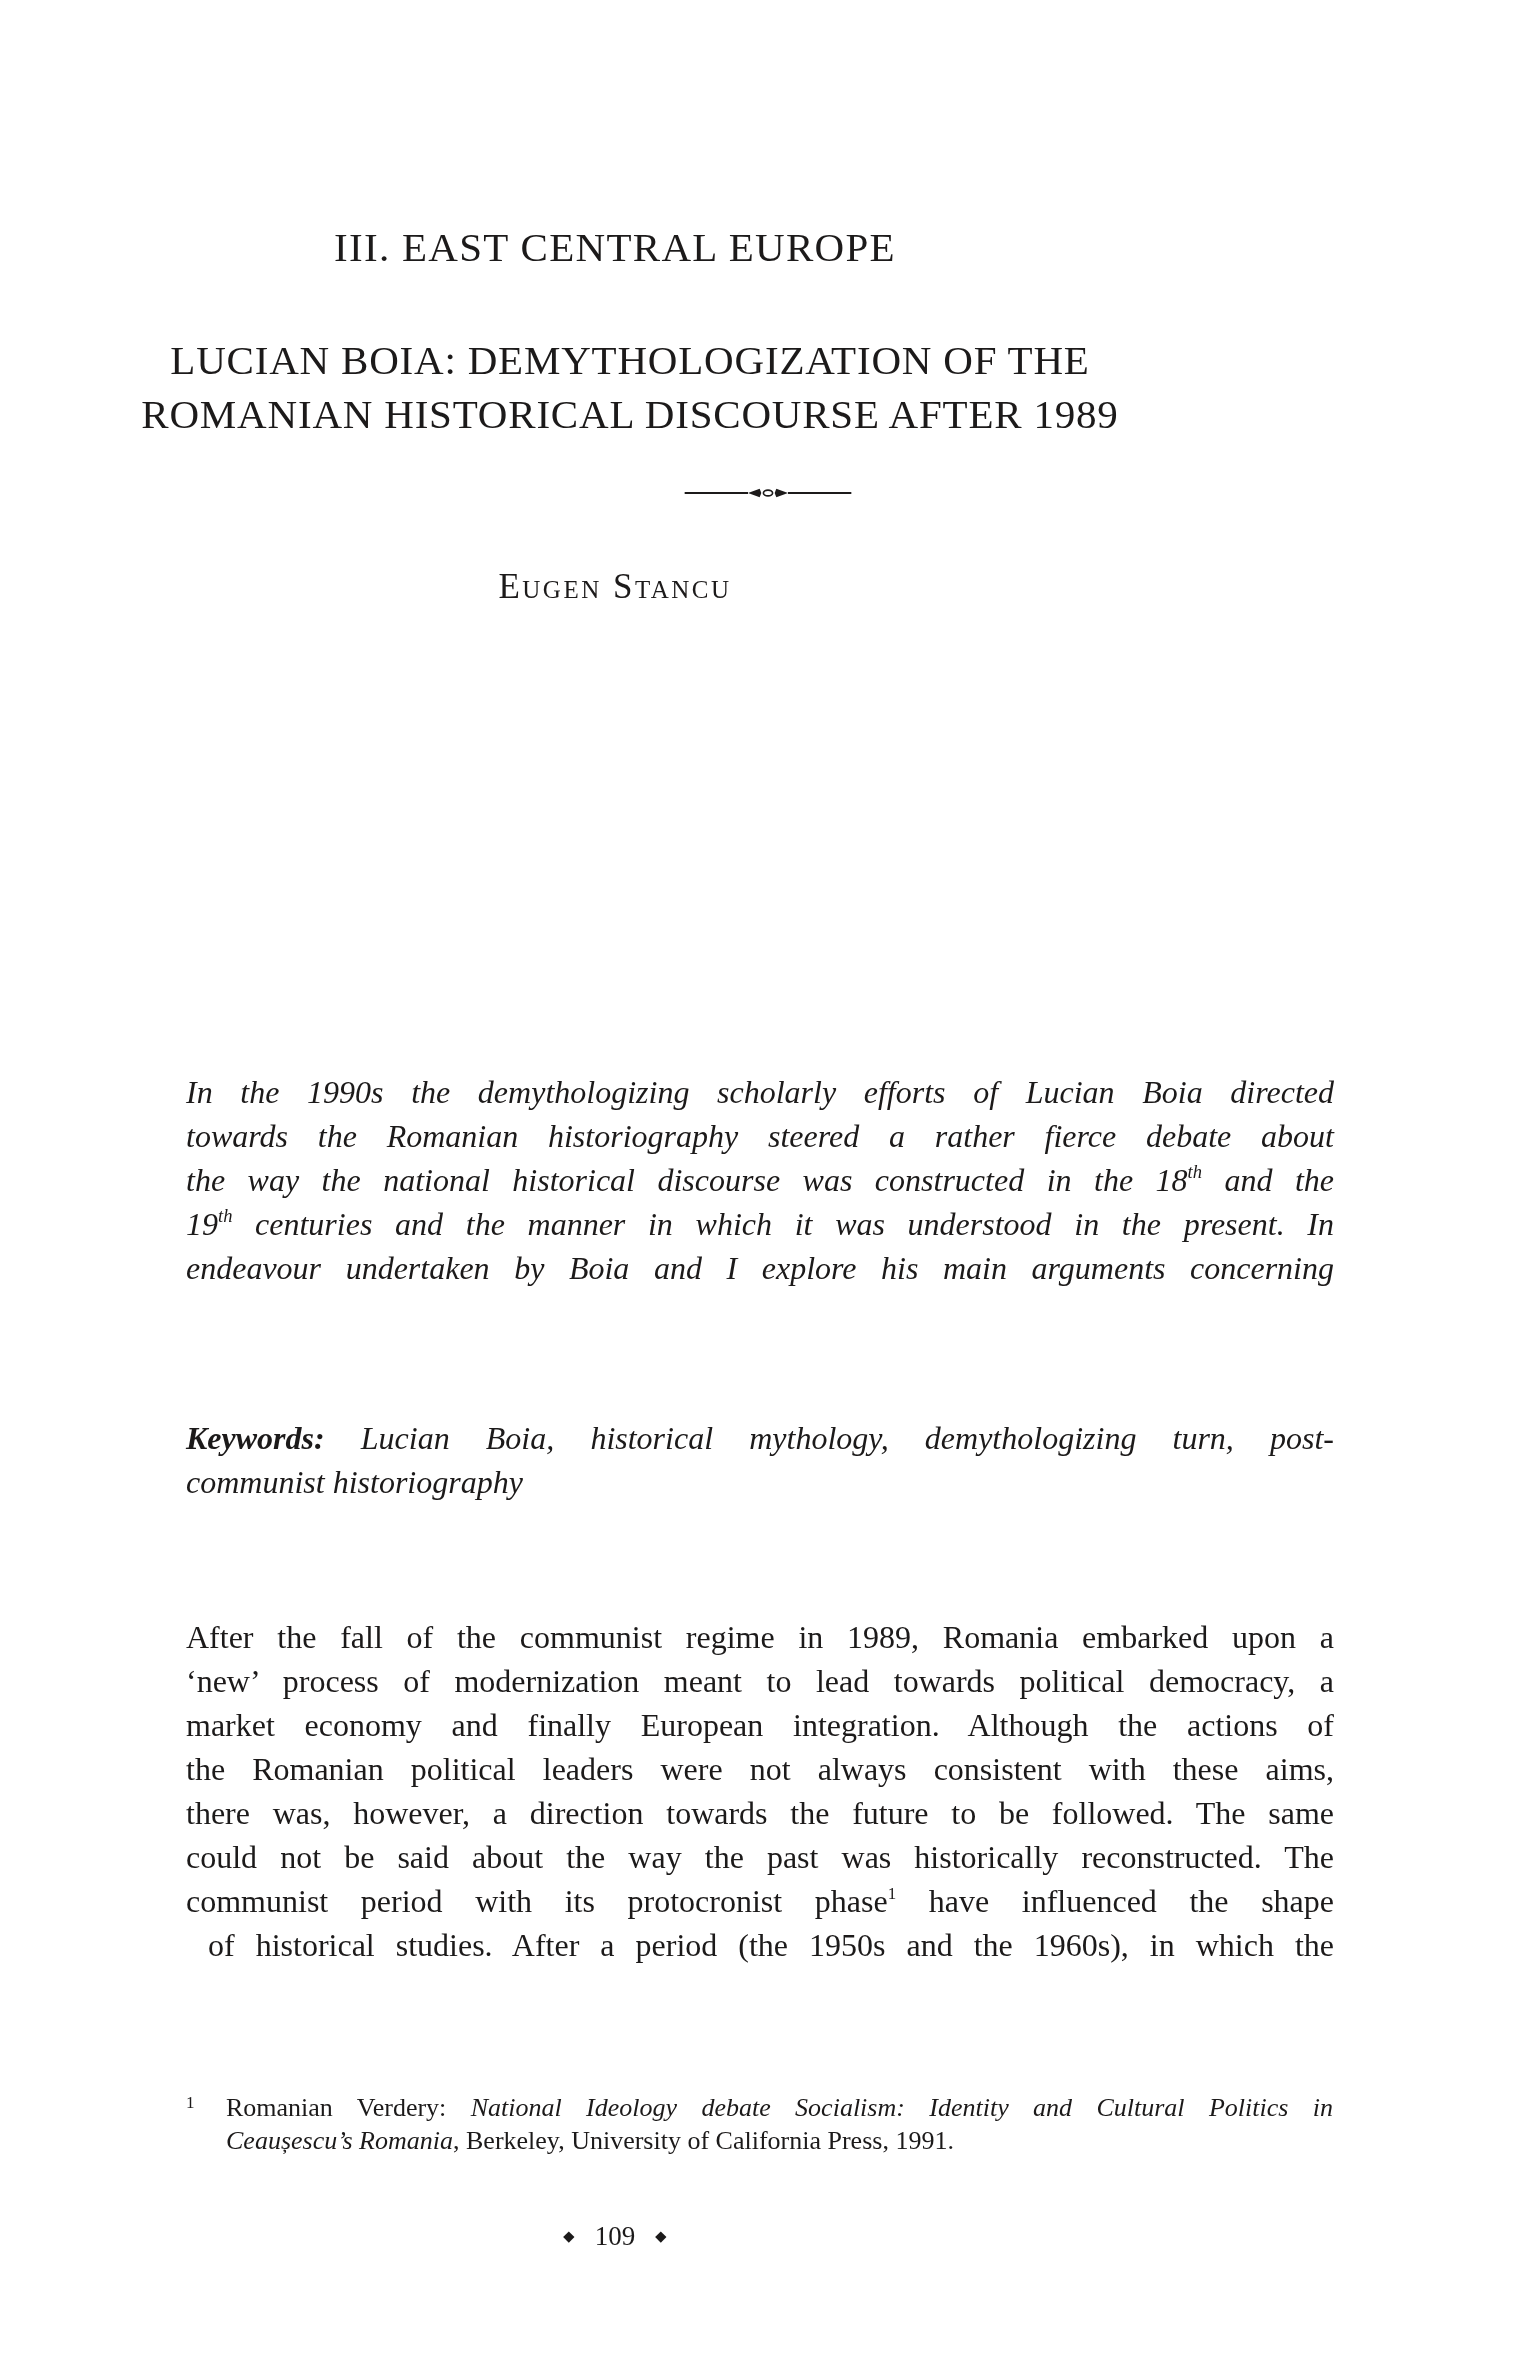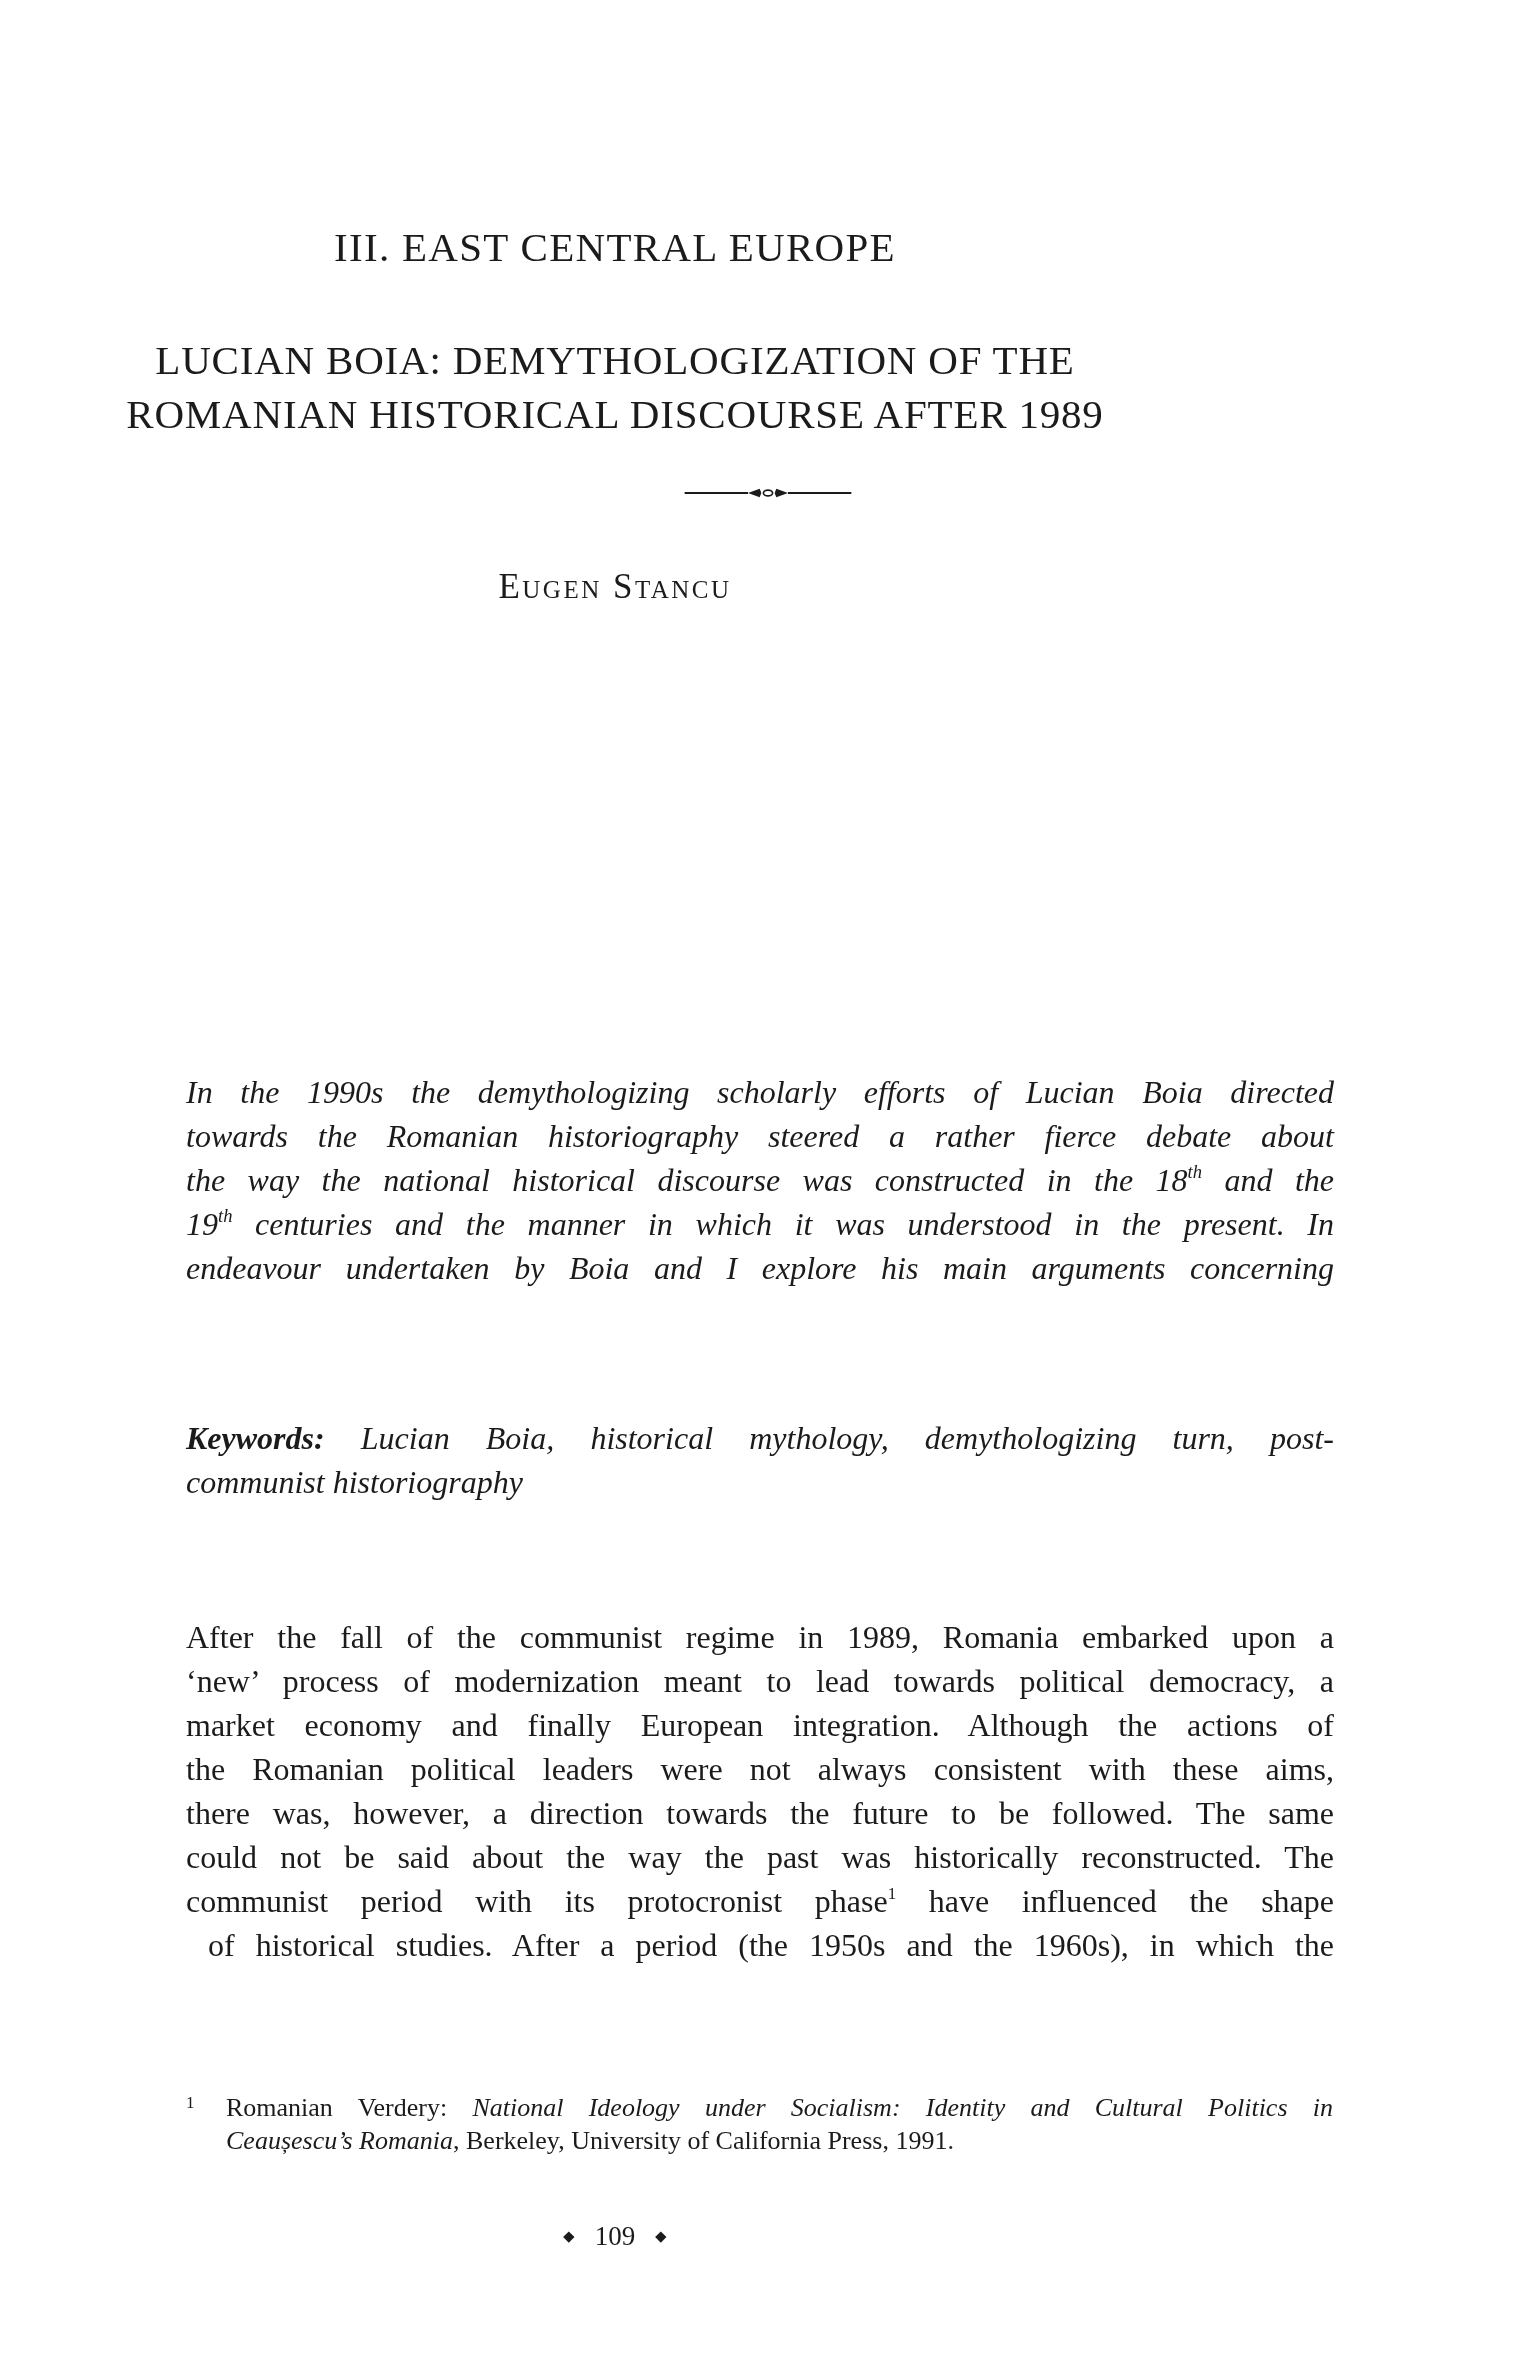--- a/index.html
+++ b/index.html
@@ -5,21 +5,21 @@
   html, body { margin: 0; padding: 0; background: #ffffff; }
   body {
     width: 1535px; height: 2377px; position: relative; overflow: hidden;
     color: #1c1a1a;
     font-family: "Liberation Serif", "DejaVu Serif", serif;
   }
   .page { position: absolute; left: 0; top: 0; width: 1535px; height: 2377px; }
   .center { position: absolute; left: 0; width: 1230px; text-align: center; white-space: nowrap; }
 
   .section-heading { top: 220px; font-size: 41px; letter-spacing: 1.3px; line-height: 54px; }
-  .article-title { top: 333px; font-size: 41px; letter-spacing: 0.8px; line-height: 54px; }
+  .article-title { top: 333px; font-size: 41px; letter-spacing: 0.8px; line-height: 54px; padding-left: 15px; }
   .article-title span { display: block; }
 
   .ornament { position: absolute; left: 684px; top: 483px; width: 168px; height: 20px; }
 
   .author { top: 567px; font-size: 35px; font-variant: small-caps; letter-spacing: 2.5px; line-height: 40px; }
 
   .abstract-heading { top: 978px; font-size: 34px; font-variant: small-caps; letter-spacing: 1.7px; line-height: 39px; }
 
   .textblock { position: absolute; left: 186px; width: 1148px; }
   .abstract-body {
@@ -90,21 +90,21 @@
     <span class="line">the Romanian political leaders were not always consistent with these aims,</span>
     <span class="line">there was, however, a direction towards the future to be followed. The same</span>
     <span class="line">could not be said about the way the past was historically reconstructed. The</span>
     <span class="line"><span>communist period with its protocronist phase</span><sup class="fnref">1</sup><span> have influenced the shape</span></span>
     <span class="line last">of historical studies. After a period (the 1950s and the 1960s), in which the</span>
   </div>
 
   <div class="footnote">
     <span class="fn-num">1</span>
     <div class="fn-text">
-      <span class="line"><span>Romanian Verdery: </span><i>National Ideology under Socialism: Identity and Cultural Politics in</i></span>
+      <span class="line"><span>Romanian Verdery: </span><i>National Ideology debate Socialism: Identity and Cultural Politics in</i></span>
       <span class="line last"><i>Ceaușescu’s Romania</i><span>, Berkeley, University of California Press, 1991.</span></span>
     </div>
   </div>
 
   <div class="center page-number">
     <span class="dot"></span><span>109</span><span class="dot"></span>
   </div>
 
 </div>
 

